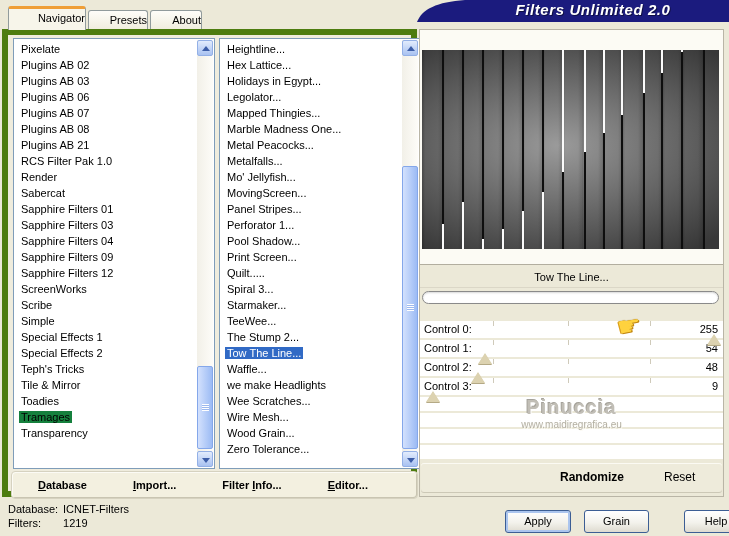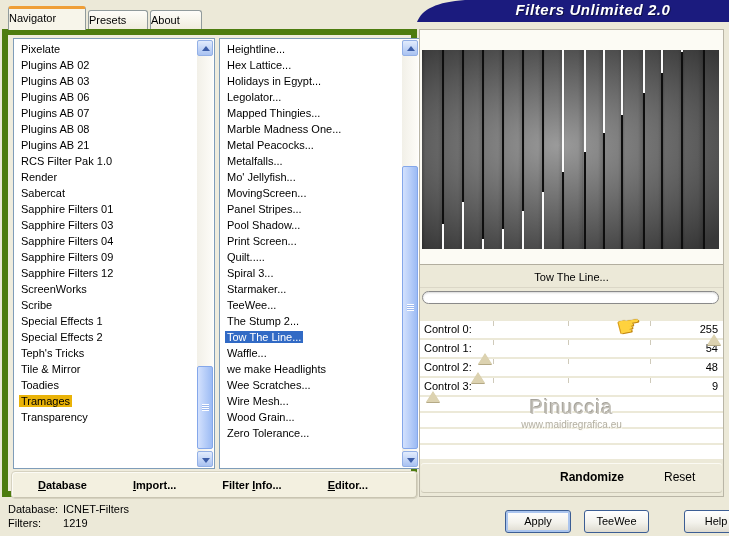--- a/index.html
+++ b/index.html
@@ -8,38 +8,38 @@
 
   
   #banner{position:absolute;top:0;right:0;width:312px;height:22px}
   #banner svg{display:block}
   #banner .t{position:absolute;top:1px;left:48px;right:8px;text-align:center;color:#fff;
              font-style:italic;font-weight:bold;font-size:15px;letter-spacing:.6px;
              text-shadow:1px 1px 0 rgba(0,0,0,.45)}
 
   
   .tab{position:absolute;border:1px solid #919b9c;border-bottom:none;border-radius:3px 3px 0 0;
-       background:linear-gradient(#fefdf9,#f0edde);text-align:left;cursor:default}
+       background:linear-gradient(#fefdf9,#f0edde);text-align:right;cursor:default}
   #tab-navigator{left:8px;top:6px;width:76px;height:21px;line-height:18px;background:#f7f5ea;
        border-top:3px solid #ef9e36;z-index:3}
   #tab-presets{left:88px;top:10px;width:58px;height:18px;line-height:18px}
   #tab-about{left:150px;top:10px;width:50px;height:18px;line-height:18px}
 
   
   #tabpage{position:absolute;left:2px;top:29px;width:415px;height:468px;background:#efecdd;
            border:6px solid #4d7c0f;box-sizing:border-box}
 
   .listbox{position:absolute;top:3px;height:431px;background:#fff;border:1px solid #7f9db9;box-sizing:border-box}
   #catlist{left:5px;width:202px}
   #filterlist{left:211px;width:201px}
   .items{position:absolute;left:1px;top:2px;right:17px;bottom:1px;overflow:hidden}
   .lrow{height:16px;line-height:16px;padding-left:4px;white-space:nowrap;overflow:hidden}
   .lrow span{padding:0 2px}
   .sel-blue span{background:#316ac5;color:#fff}
-  .sel-pale span{background:#eab308}
+  .sel-pale span{background:#15803d}
 
   
   .vscroll{position:absolute;top:1px;bottom:1px;right:1px;width:16px;
            background:linear-gradient(90deg,#f2f0e8,#fdfcf8)}
   .sb-btn{position:absolute;left:0;width:16px;height:16px;box-sizing:border-box;
           background:linear-gradient(#e2ecfd,#a9c2f1);border:1px solid #93b0e6;border-radius:2px}
   .sb-up{top:0}.sb-down{bottom:0}
   .sb-btn::after{content:"";position:absolute;left:4px;width:0;height:0;
           border-left:4px solid transparent;border-right:4px solid transparent}
   .sb-up::after{top:5px;border-bottom:5px solid #3c5da8}
@@ -79,21 +79,21 @@
   .srow{position:relative;height:17px;background:#fff;margin-bottom:2px}
   .srow .lbl{position:absolute;left:4px;top:2px}
   .srow .val{position:absolute;right:5px;top:2px}
   .tick{position:absolute;top:0;width:1px;height:5px;background:#cfcaba}
   .thumb{position:absolute;bottom:-7px;width:0;height:0;z-index:2;
          border-left:7px solid transparent;border-right:7px solid transparent;
          border-bottom:11px solid #dcd2b0;filter:drop-shadow(0 1px 0 #b4a985)}
   .erow{height:14px;background:#fff;margin-bottom:2px}
 
   #watermark{position:absolute;left:0;top:366px;width:303px;text-align:center;pointer-events:none;z-index:3}
-  #wm-name{font-size:20px;font-weight:normal;letter-spacing:1px;color:#c1beb6;
+  #wm-name{font-size:20px;font-weight:bold;letter-spacing:1px;color:#c1beb6;
            text-shadow:1px 1px 0 #fff,-1px -1px 0 #a5a29a}
   #wm-url{font-size:10px;color:#b3afa2;text-shadow:1px 1px 0 #fbfaf3}
 
   #hand{position:absolute;left:197px;top:280px;font-size:27px;color:#ffd23e;z-index:4;
         transform:rotate(-10deg);
         text-shadow:0 0 1px #8a5a00,1px 1px 0 #c88a10,-1px 0 0 #e8a820}
 
   #actionstrip{position:absolute;left:1px;top:433px;width:301px;height:30px;box-sizing:border-box;
                background:#eeebdb;border-radius:3px;
                box-shadow:inset 0 1px 0 #fbfaf3, inset 0 -1px 0 #ccc8b6}
@@ -137,20 +137,21 @@
         <div class="lrow"><span>RCS Filter Pak 1.0</span></div>
         <div class="lrow"><span>Render</span></div>
         <div class="lrow"><span>Sabercat</span></div>
         <div class="lrow"><span>Sapphire Filters 01</span></div>
         <div class="lrow"><span>Sapphire Filters 03</span></div>
         <div class="lrow"><span>Sapphire Filters 04</span></div>
         <div class="lrow"><span>Sapphire Filters 09</span></div>
         <div class="lrow"><span>Sapphire Filters 12</span></div>
         <div class="lrow"><span>ScreenWorks</span></div>
         <div class="lrow"><span>Scribe</span></div>
+        <div class="lrow"><span>Simple</span></div>
         <div class="lrow"><span>Special Effects 1</span></div>
         <div class="lrow"><span>Special Effects 2</span></div>
         <div class="lrow"><span>Teph's Tricks</span></div>
         <div class="lrow"><span>Tile &amp; Mirror</span></div>
         <div class="lrow"><span>Toadies</span></div>
         <div class="lrow sel-pale"><span>Tramages</span></div>
         <div class="lrow"><span>Transparency</span></div>
       </div>
     <div class="vscroll">
       <div class="sb-btn sb-up"></div>
@@ -165,20 +166,21 @@
         <div class="lrow"><span>Hex Lattice...</span></div>
         <div class="lrow"><span>Holidays in Egypt...</span></div>
         <div class="lrow"><span>Legolator...</span></div>
         <div class="lrow"><span>Mapped Thingies...</span></div>
         <div class="lrow"><span>Marble Madness One...</span></div>
         <div class="lrow"><span>Metal Peacocks...</span></div>
         <div class="lrow"><span>Metalfalls...</span></div>
         <div class="lrow"><span>Mo' Jellyfish...</span></div>
         <div class="lrow"><span>MovingScreen...</span></div>
         <div class="lrow"><span>Panel Stripes...</span></div>
+        <div class="lrow"><span>Perforator 1...</span></div>
         <div class="lrow"><span>Pool Shadow...</span></div>
         <div class="lrow"><span>Print Screen...</span></div>
         <div class="lrow"><span>Quilt.....</span></div>
         <div class="lrow"><span>Spiral 3...</span></div>
         <div class="lrow"><span>Starmaker...</span></div>
         <div class="lrow"><span>TeeWee...</span></div>
         <div class="lrow"><span>The Stump 2...</span></div>
         <div class="lrow sel-blue"><span>Tow The Line...</span></div>
         <div class="lrow"><span>Waffle...</span></div>
         <div class="lrow"><span>we make Headlights</span></div>
@@ -291,14 +293,14 @@
 </div>
 
 <div id="status">
   <div><span class="sl">Database:</span>
        <span>ICNET-Filters</span></div>
   <div><span class="sl">Filters:</span>
        <span>1219</span></div>
 </div>
 
 <div class="btn" id="apply">Apply</div>
-<div class="btn" id="cancel">TeeWee</div>
+<div class="btn" id="cancel">Grain</div>
 <div class="btn" id="help">Help</div>
 
 </body></html>

